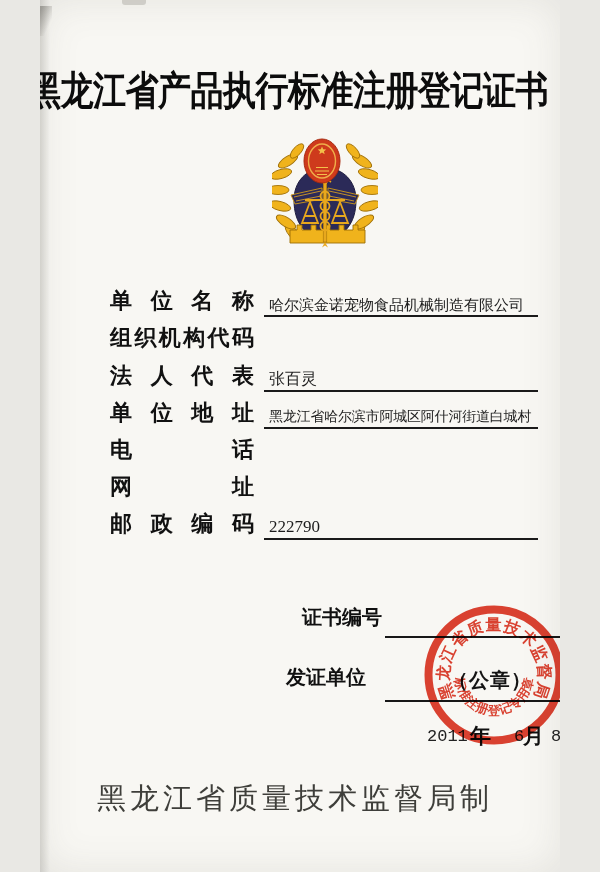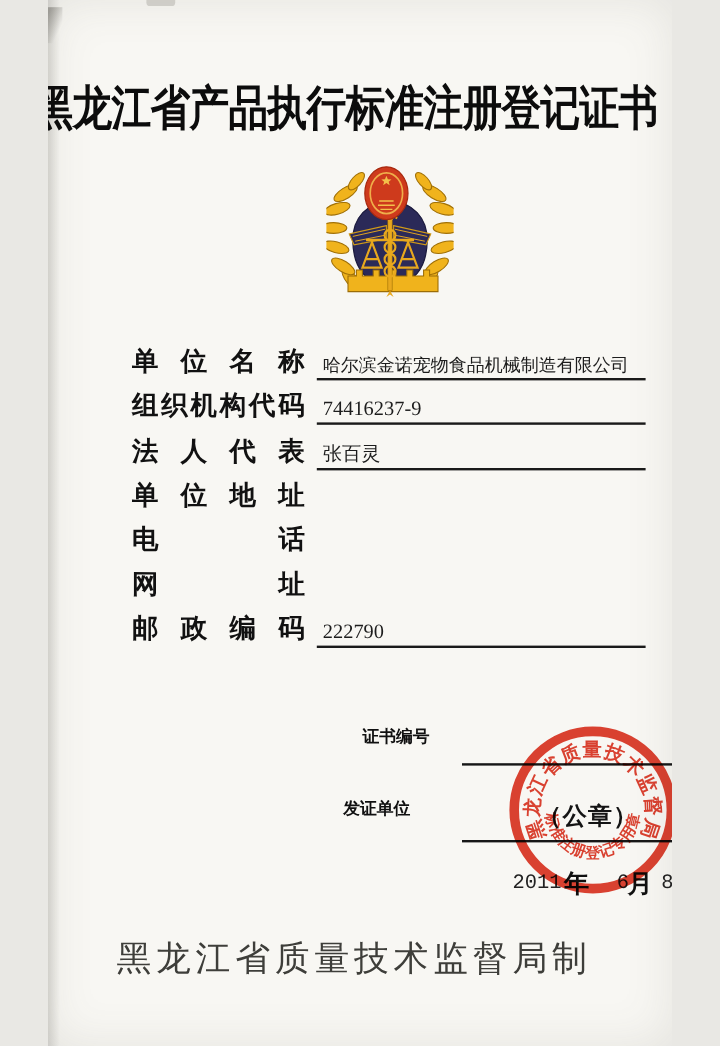--- a/index.html
+++ b/index.html
@@ -36,21 +36,21 @@
   .fvalue{
     flex:1; margin-left:10px; border-bottom:2px solid #1a1a1a;
     font-size:17px; line-height:1.1; padding:0 0 2px 5px; white-space:pre;
     overflow:hidden; color:#1d1d1d;
   }
   .fvalue.v15{ font-size:15px; } .fvalue.v14{ font-size:14px; letter-spacing:-0.2px; }
   .fvalue.v16{ font-size:16px; }
 
   
   .blabel{ position:absolute; font-family:"Liberation Sans", sans-serif; font-weight:700;
-    font-size:14px; color:#101010; white-space:nowrap; line-height:1.1; }
+    font-size:20px; color:#101010; white-space:nowrap; line-height:1.1; }
   .certno-label{ left:262px; top:606px; }
   .issuer-label{ left:246px; top:666px; }
   .issuer-note{ position:absolute; left:408px; top:667px; font-family:"Liberation Sans", sans-serif;
     font-weight:700; font-size:20px; letter-spacing:1px; color:#141414; }
   .uline{ position:absolute; left:345px; width:200px; height:2px; background:#171717; }
   .uline.l1{ top:636px; } .uline.l2{ top:700px; }
   .certno-value{ position:absolute; left:350px; top:612px; width:190px; height:22px; font-size:16px; }
 
   .date{ position:absolute; top:722px; left:0; }
   .date span{ position:absolute; white-space:nowrap; }
@@ -143,38 +143,38 @@
     </div>
     <div class="frow">
       <span class="flabel">
           <span>组</span>
           <span>织</span>
           <span>机</span>
           <span>构</span>
           <span>代</span>
           <span>码</span>
         </span>
-      <span class="fvalue">74416237-9</span>
     </div>
     <div class="frow">
       <span class="flabel">
           <span>法</span>
           <span>人</span>
           <span>代</span>
           <span>表</span>
         </span>
       <span class="fvalue v16">张百灵</span>
     </div>
     <div class="frow">
       <span class="flabel">
           <span>单</span>
           <span>位</span>
           <span>地</span>
           <span>址</span>
         </span>
+      <span class="fvalue v14">黑龙江省哈尔滨市阿城区阿什河街道白城村</span>
     </div>
     <div class="frow">
       <span class="flabel">
           <span>电</span>
           <span>话</span>
         </span>
     </div>
     <div class="frow">
       <span class="flabel">
           <span>网</span>

